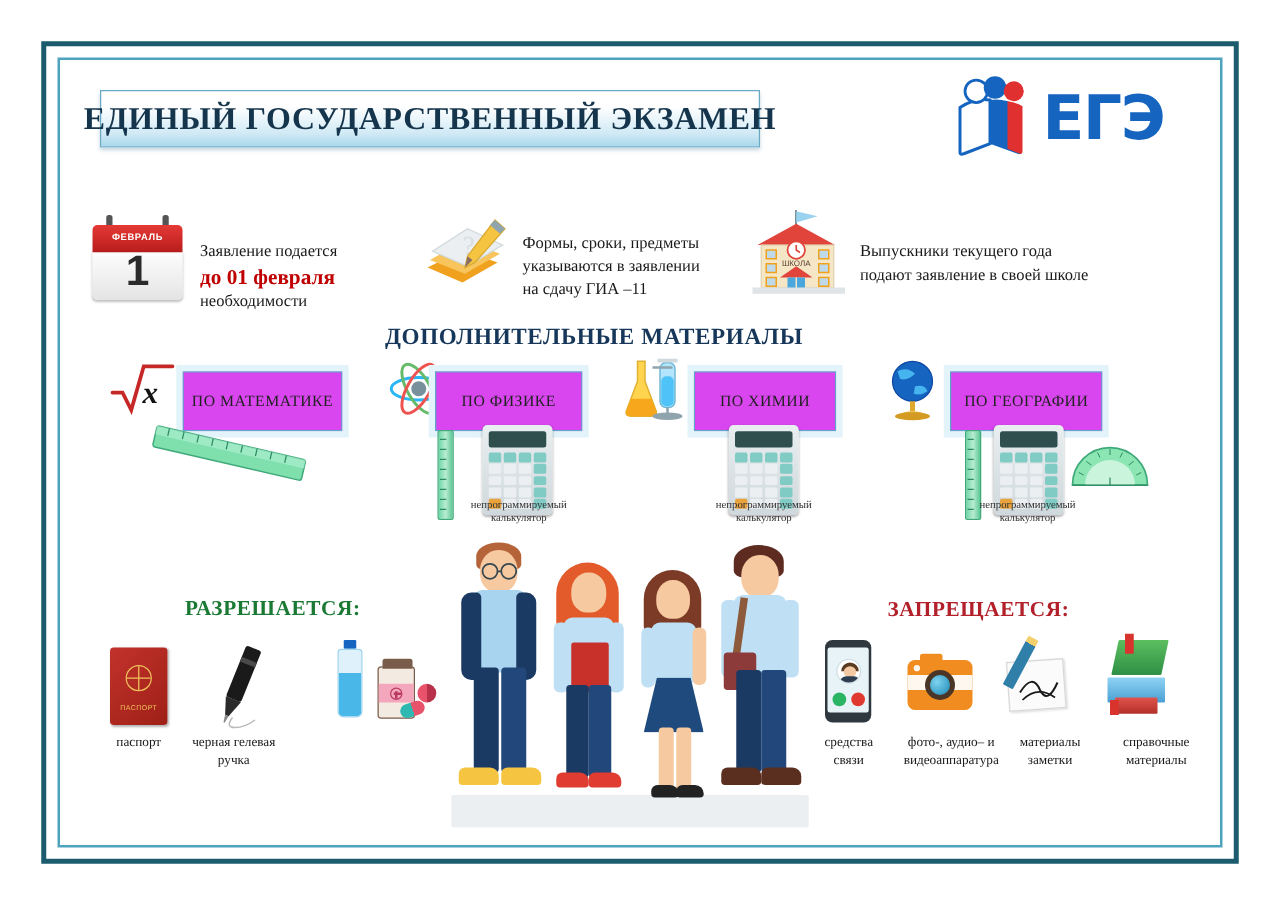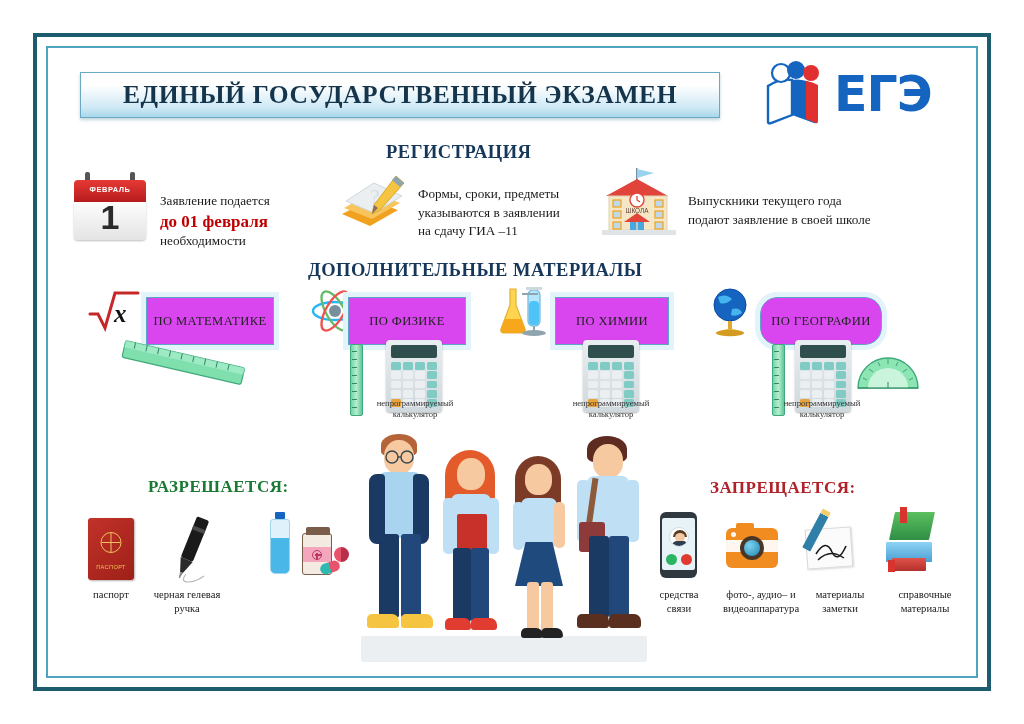--- a/index.html
+++ b/index.html
@@ -20,21 +20,21 @@
   .poster-inner {
     position: absolute;
     left: 9px; top: 9px; right: 9px; bottom: 9px;
     border: 2px solid #4ea3bd;
   }
   .canvas { position: absolute; left: 0; top: 0; width: 1024px; height: 724px; }
 
   
   .title-box {
     position: absolute; left: 80px; top: 72px;
-    width: 640px; height: 46px;
+    width: 528px; height: 46px;
     background: linear-gradient(to bottom, #ffffff 0%, #ffffff 28%, #cfe9f5 78%, #a9d8ec 100%);
     border: 1px solid #6aa9c4;
     box-shadow: 0 2px 3px rgba(120,160,180,0.45);
     display: flex; align-items: center; justify-content: center;
   }
   .title-text {
     font-size: 25.5px; font-weight: bold; color: #15354d;
     letter-spacing: 0.6px; white-space: nowrap;
   }
 
@@ -232,21 +232,20 @@
       <path d="M6 26 L6 62 Q6 64 9 63 L30 55 L30 20 Q18 18 6 26 Z" fill="#ffffff" stroke="#1565c0" stroke-width="2.4"></path>
       <path d="M30 20 L30 55 L52 63 Q55 64 55 62 L55 26 Q42 18 30 20 Z" fill="#1565c0"></path>
       <path d="M44 21 L44 59 L54 63 Q56 64 56 61 L56 25 Q51 22 44 21 Z" fill="#e03030"></path>
       <circle cx="19" cy="13" r="9" fill="#ffffff" stroke="#1565c0" stroke-width="2.2"></circle>
       <circle cx="34" cy="10" r="9" fill="#1565c0"></circle>
       <circle cx="49" cy="13" r="8" fill="#e03030"></circle>
     </svg>
     <span class="ege-word">ЕГЭ</span>
   </div>
 
-  <div class="sec-head" id="reg-head">РЕГИСТРАЦИЯ</div>
 
   <div class="cal">
     <div class="cal-ring" style="left:11px"></div>
     <div class="cal-ring" style="left:56px"></div>
     <div class="cal-top"></div>
     <div class="cal-month">ФЕВРАЛЬ</div>
     <div class="cal-body"></div>
     <div class="cal-day">1</div>
   </div>
   <div class="reg-text" style="left:160px; top:192px;">
@@ -423,21 +422,21 @@
     <svg width="48" height="52" viewBox="0 0 48 52">
       <circle cx="24" cy="20" r="16" fill="#1565c0"></circle>
       <path d="M12 12 Q20 8 26 14 Q20 20 14 18 Z" fill="#4fc3f7" opacity=".85"></path>
       <path d="M26 24 Q34 22 36 28 Q30 32 25 30 Z" fill="#4fc3f7" opacity=".85"></path>
       <ellipse cx="24" cy="20" rx="16" ry="16" fill="none" stroke="#0d47a1" stroke-width="1"></ellipse>
       <path d="M22 36 L26 36 L26 44 L22 44 Z" fill="#e0a92e"></path>
       <path d="M10 48 Q24 40 38 48 Z" fill="#e8b53c"></path>
       <ellipse cx="24" cy="48" rx="14" ry="3.2" fill="#d49b22"></ellipse>
     </svg>
   </div>
-  <div class="subj-box" style="left:760px; top:297px; width:122px;border-radius:17px;">
+  <div class="subj-box" style="left:760px; top:297px; width:122px;">
     <span class="subj-label">ПО ГЕОГРАФИИ</span>
   </div>
   <div class="ruler-v" style="left:772px; top:344px;">
     <i style="top:6px"></i>
       <i style="top:14px"></i>
       <i style="top:22px"></i>
       <i style="top:30px"></i>
     <i style="top:38px"></i>
       <i style="top:46px"></i>
       <i style="top:54px"></i>

